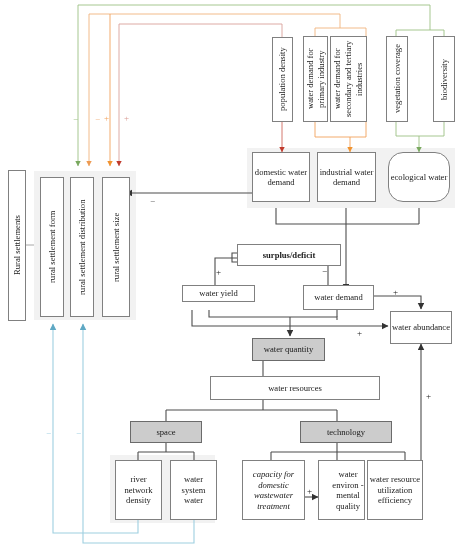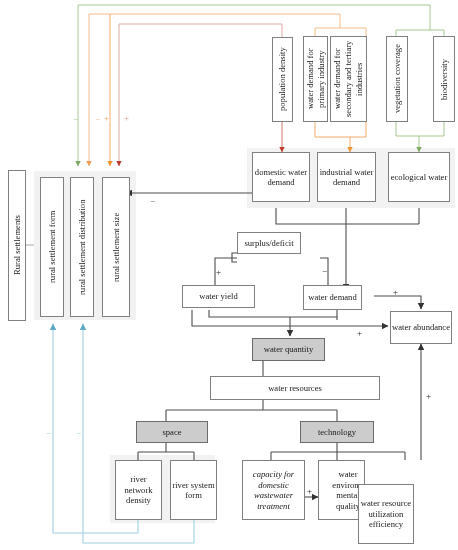--- a/index.html
+++ b/index.html
@@ -186,33 +186,33 @@
   <div class="box vert" style="left:102px;top:177px;width:28px;height:140px;">rural settlement size</div>
 
   <div class="box vert" style="left:272px;top:37px;width:21px;height:85px;">population density</div>
   <div class="box vert" style="left:303px;top:36px;width:25px;height:86px;">water demand for primary industry</div>
   <div class="box vert" style="left:330px;top:36px;width:37px;height:86px;">water demand for secondary and tertiary industries</div>
   <div class="box vert" style="left:386px;top:36px;width:22px;height:86px;">vegetation coverage</div>
   <div class="box vert" style="left:433px;top:36px;width:22px;height:86px;">biodiversity</div>
 
   <div class="box" style="left:252px;top:152px;width:58px;height:50px;">domestic water demand</div>
   <div class="box" style="left:317px;top:152px;width:59px;height:50px;">industrial water demand</div>
-  <div class="box" style="left:388px;top:152px;width:62px;height:50px;">ecological water</div>
-
-  <div class="box" style="left:237px;top:232px;width:64px;height:22px;">surplus/deficit</div>
-  <div class="box" style="left:182px;top:285px;width:73px;height:23px;">water yield</div>
-  <div class="box" style="left:303px;top:285px;width:59px;height:25px;">water demand</div>
+  <div class="box" style="left:388px;top:152px;width:62px;height:50px;border-radius:15px;">ecological water</div>
+
+  <div class="box" style="left:237px;top:244px;width:104px;height:22px;font-weight:bold;">surplus/deficit</div>
+  <div class="box" style="left:182px;top:285px;width:73px;height:17px;">water yield</div>
+  <div class="box" style="left:303px;top:285px;width:71px;height:25px;">water demand</div>
   <div class="box" style="left:390px;top:311px;width:62px;height:33px;">water abundance</div>
 
   <div class="box grey" style="left:240px;top:338px;width:73px;height:23px;margin-left:12px;">water quantity</div>
   <div class="box" style="left:178px;top:376px;width:170px;height:24px;margin-left:32px;">water resources</div>
 
-  <div class="box grey" style="left:136px;top:421px;width:72px;height:22px;">space</div>
-  <div class="box grey" style="left:300px;top:421px;width:74px;height:22px;">technology</div>
+  <div class="box grey" style="left:130px;top:421px;width:72px;height:22px;">space</div>
+  <div class="box grey" style="left:300px;top:421px;width:92px;height:22px;">technology</div>
 
   <div class="box" style="left:115px;top:460px;width:47px;height:60px;">river network density</div>
-  <div class="box" style="left:170px;top:460px;width:47px;height:60px;">river system form</div>
+  <div class="box" style="left:170px;top:460px;width:47px;height:60px;">water system water</div>
 
   <div class="box" style="left:242px;top:460px;width:63px;height:60px;font-style:italic;">capacity for domestic wastewater treatment</div>
   <div class="box" style="left:318px;top:460px;width:47px;height:60px;padding-left:13px;">water environ -mental quality</div>
-  <div class="box" style="left:358px;top:460px;width:56px;height:60px;margin-top:24px;">water resource utilization efficiency</div>
+  <div class="box" style="left:367px;top:460px;width:56px;height:60px;">water resource utilization efficiency</div>
 
 </div>
 
 </body></html>

